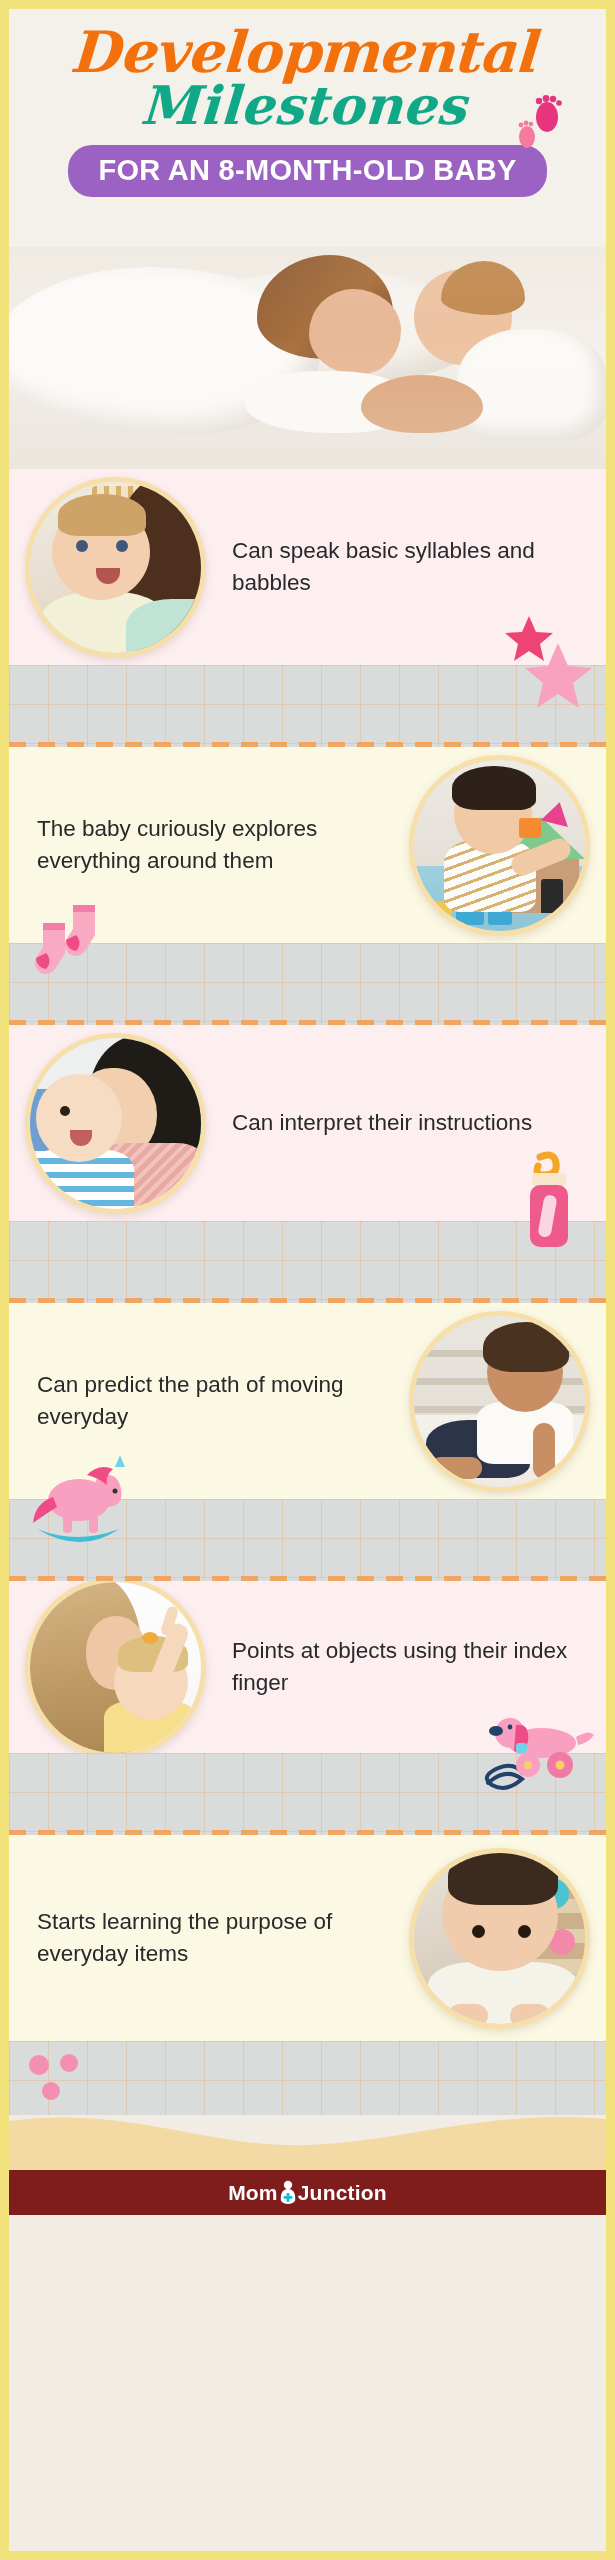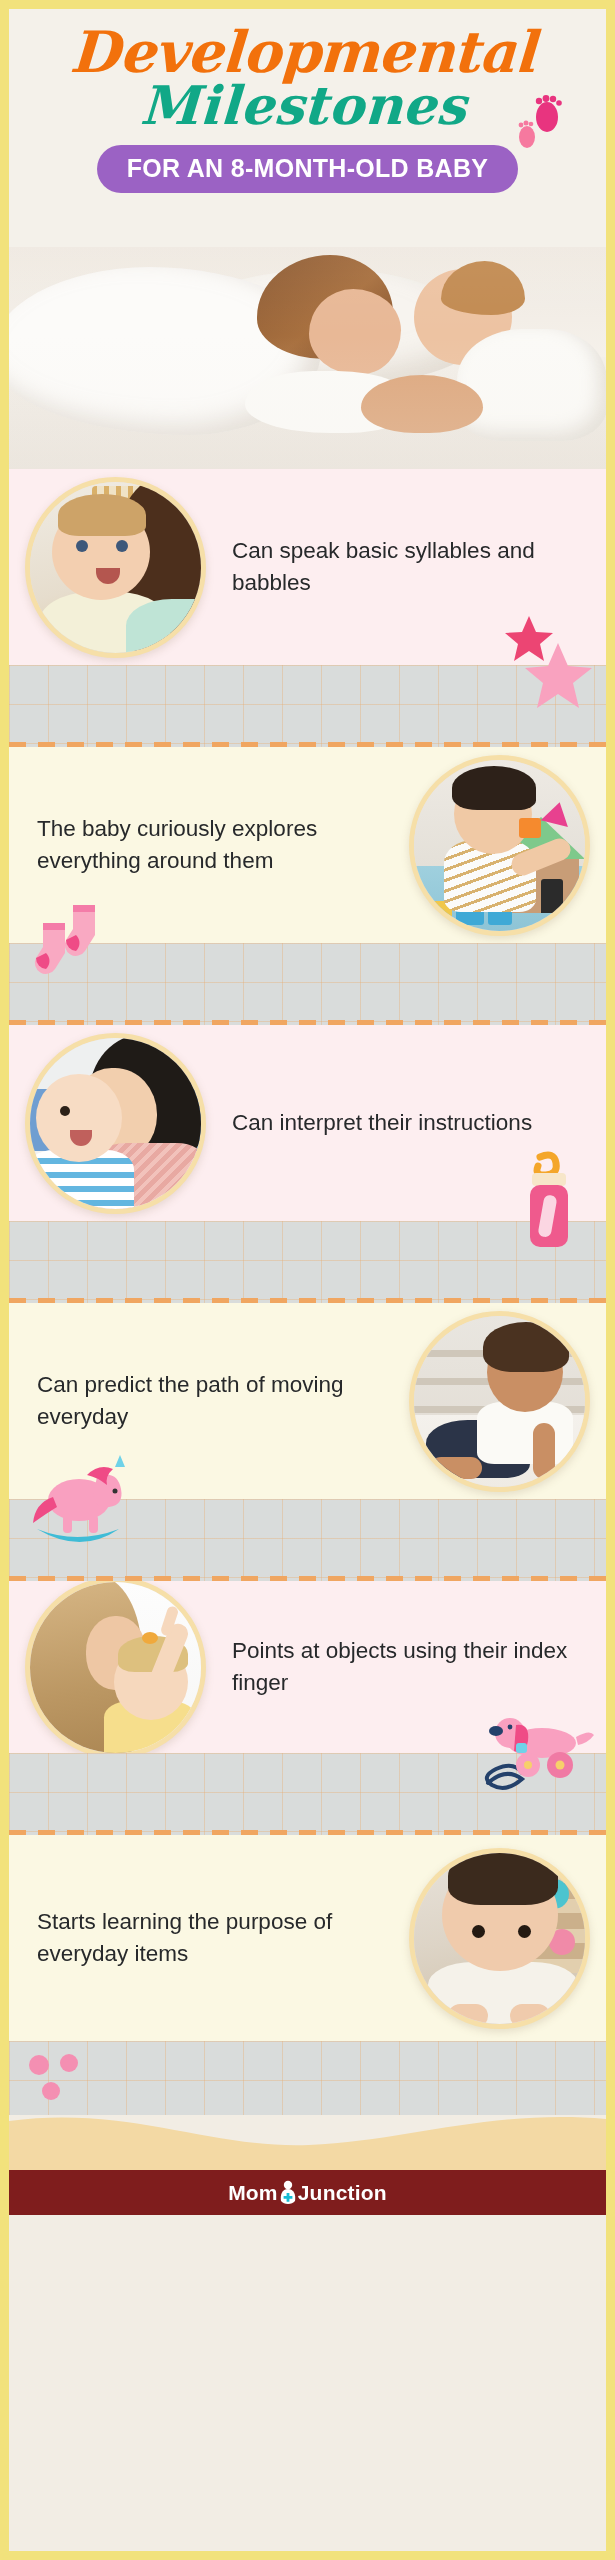--- a/index.html
+++ b/index.html
@@ -53,21 +53,21 @@
     right: 44px;
     top: 82px;
     width: 48px;
     height: 58px;
   }
   .subtitle-pill {
     display: inline-block;
     margin-top: 11px;
     background: #9b62c4;
     color: #ffffff;
-    font-size: 25px;
+    font-size: 29px;
     font-weight: bold;
     letter-spacing: 0.3px;
     padding: 9px 30px 10px 30px;
     border-radius: 24px;
     white-space: nowrap;
   }
 
   
   .hero {
     position: relative;

